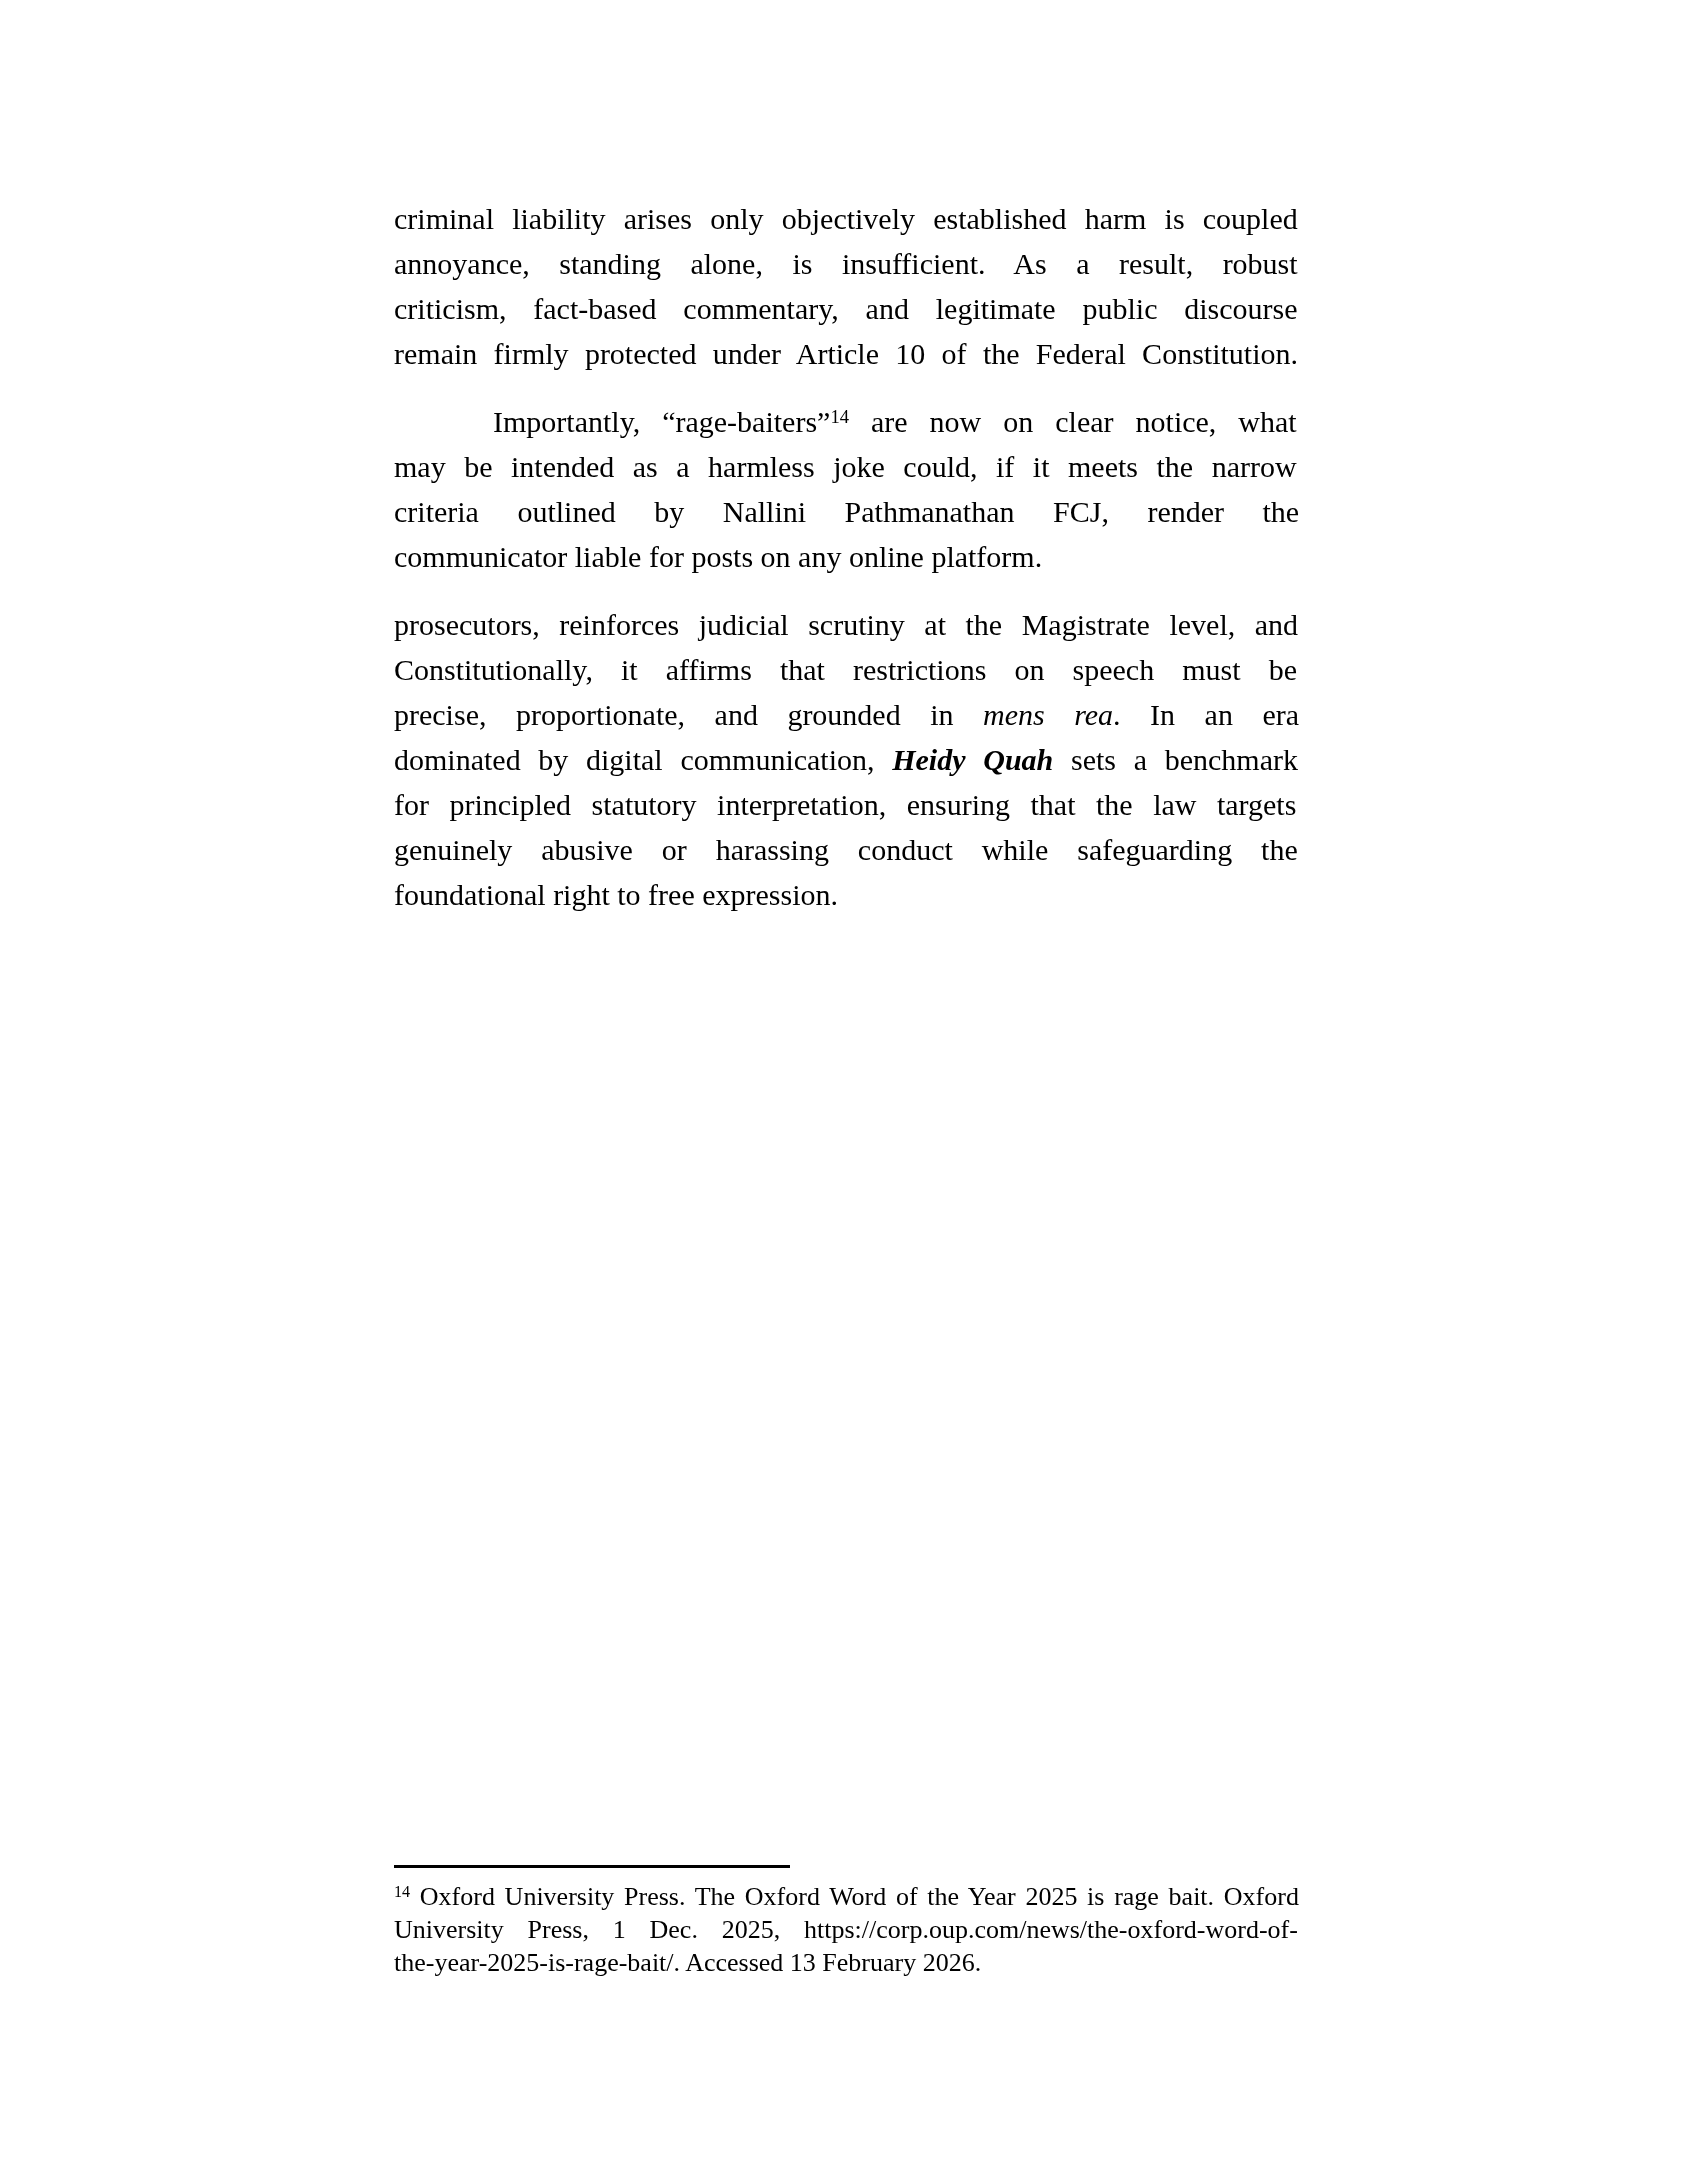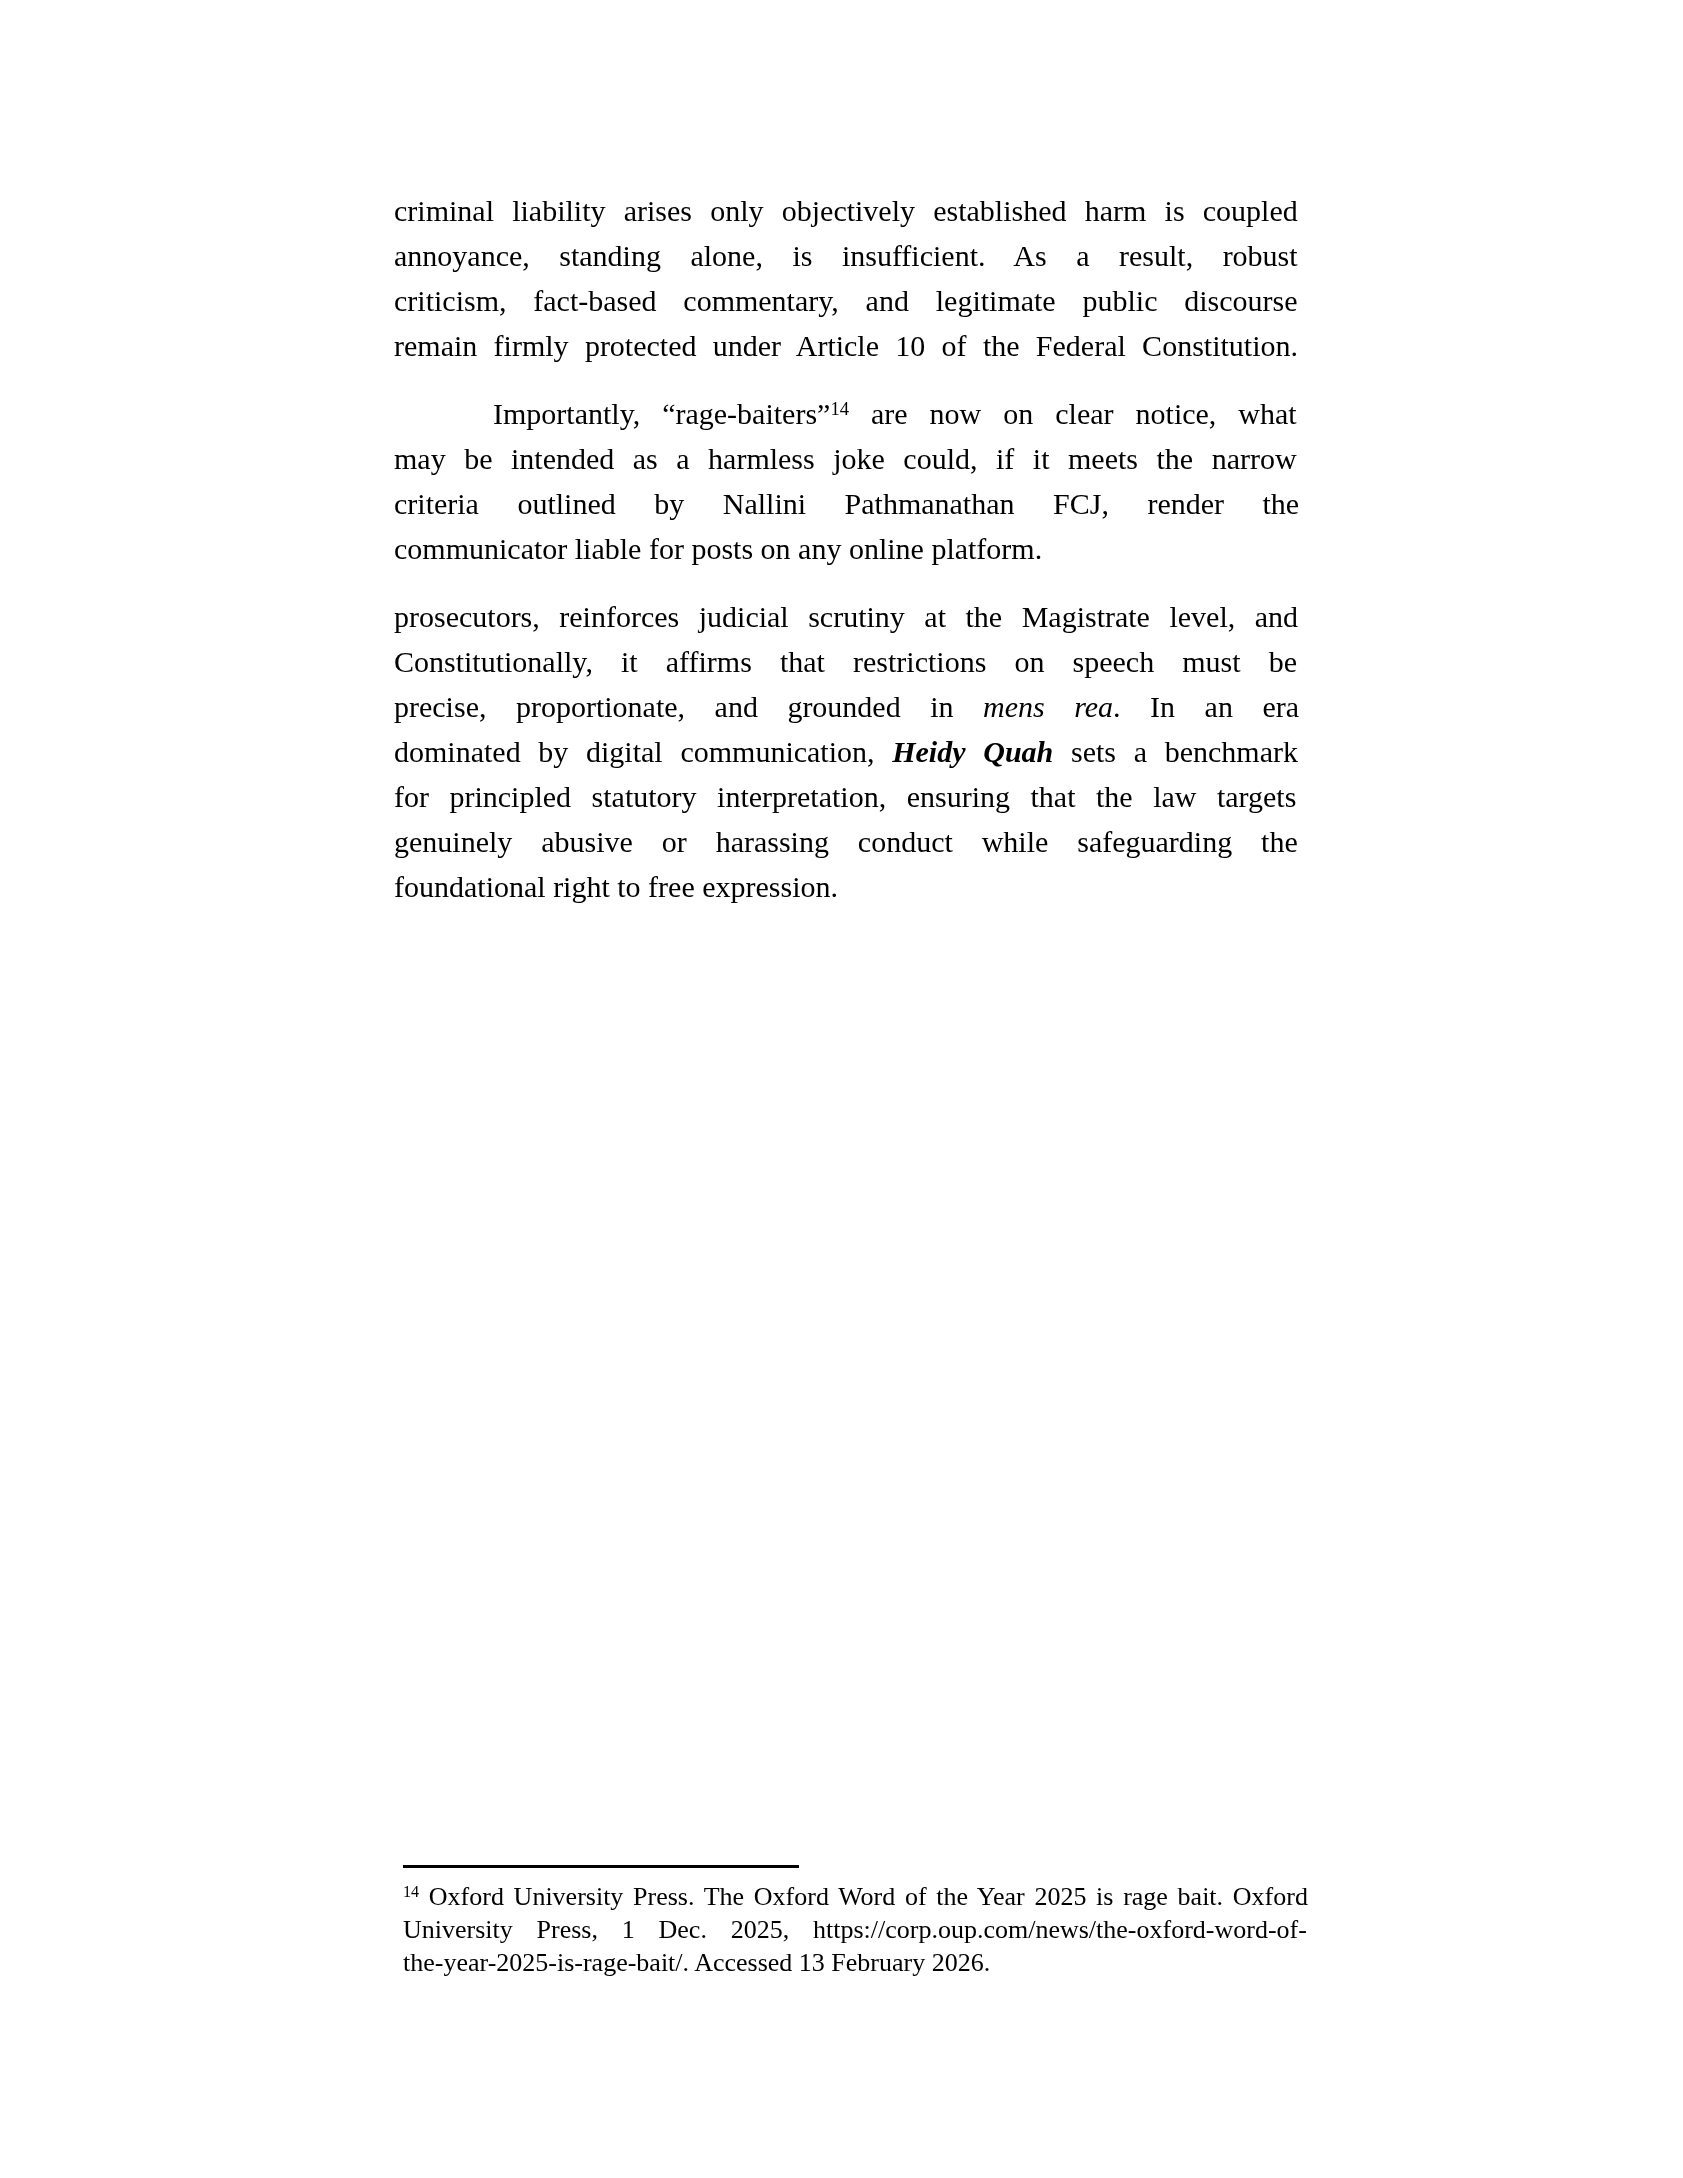--- a/index.html
+++ b/index.html
@@ -12,21 +12,21 @@
     width: 1683px;
     height: 2178px;
     background: #ffffff;
     overflow: hidden;
     font-family: "Liberation Serif", "DejaVu Serif", serif;
     color: #000000;
   }
   .body-text {
     position: absolute;
     left: 394px;
-    top: 188px;
+    top: 196px;
     width: 896px;
     font-size: 30px;
   }
   .paragraph { margin: 0; }
   .paragraph + .paragraph { margin-top: 23px; }
   .line {
     height: 45px;
     line-height: 45px;
     overflow: visible;
     white-space: nowrap;
@@ -39,21 +39,21 @@
   }
   .sup {
     font-size: 0.62em;
     position: relative;
     top: -0.5em;
   }
   .i  { font-style: italic; }
   .bi { font-style: italic; font-weight: bold; }
   .footnote {
     position: absolute;
-    left: 403px;
+    left: 394px;
     top: 1865px;
     width: 896px;
     font-size: 26px;
   }
   .footnote-separator {
     width: 396px;
     height: 0;
     border-top: 3px solid #000000;
     margin-bottom: 12px;
   }

